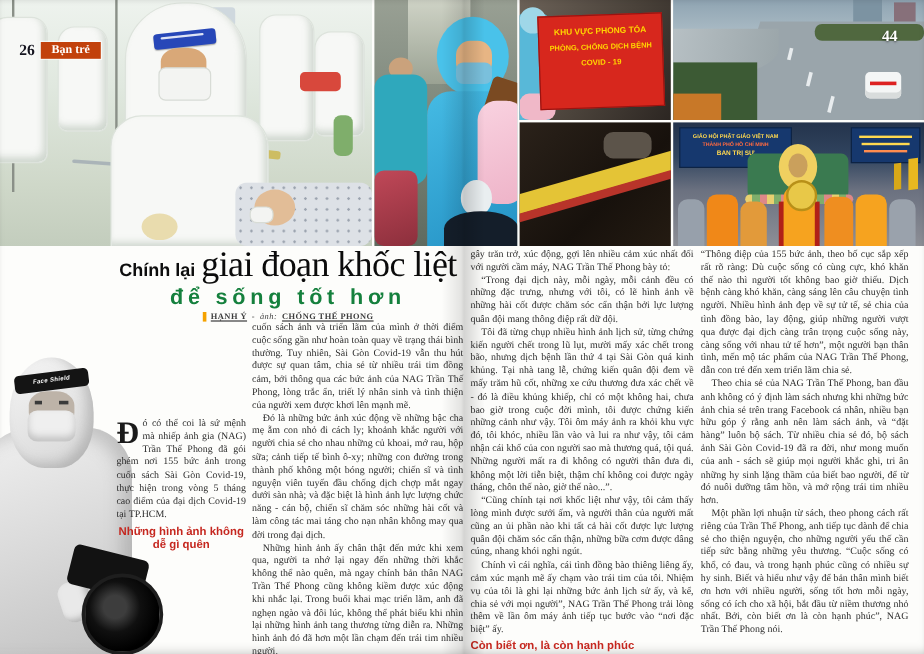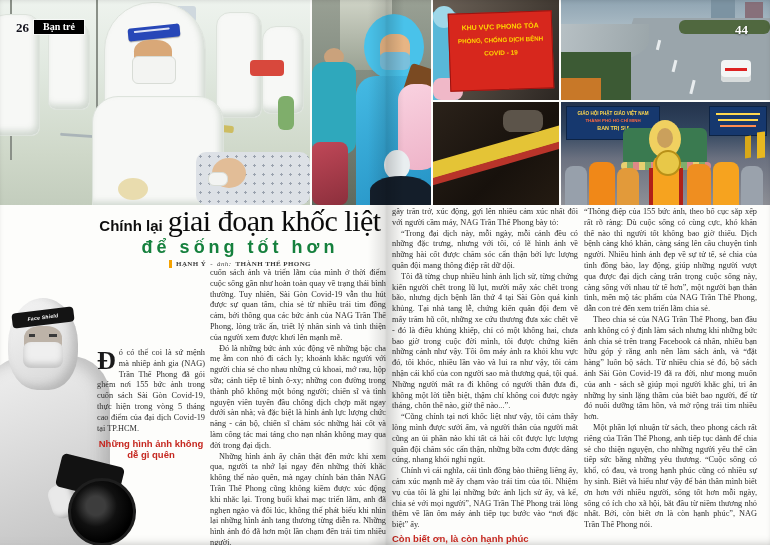--- a/index.html
+++ b/index.html
@@ -30,34 +30,34 @@
           transform:rotate(-2deg);color:#ffd400;text-align:center;font-family:"Liberation Sans",sans-serif;font-weight:bold;}
   .banner-red div{position:static;}
   .ph-highway{left:561px;top:0;width:209px;height:100px;background:linear-gradient(180deg,#a7bcc9 0%,#94a8b2 30%,#8d979c 100%);}
   .road{background:#9aa5ab;}
   .ph-dark{left:433px;top:102px;width:126px;height:103px;background:linear-gradient(135deg,#2b221a 0%,#17110c 60%,#241b12 100%);}
   .ph-cer{left:561px;top:102px;width:209px;height:103px;background:linear-gradient(180deg,#24334c 0%,#31455f 28%,#6b7180 55%,#8d8f96 100%);}
   .sign{background:#16386e;border:1px solid #0d2344;color:#ffd84f;font-family:"Liberation Sans",sans-serif;
         font-weight:bold;text-align:center;}
   .monk{border-radius:8px 8px 0 0;}
   
-  .badge{position:absolute;left:16px;top:20px;display:flex;align-items:flex-start;gap:5px;z-index:5;}
+  .badge{position:absolute;left:16px;top:34px;display:flex;align-items:center;gap:5px;z-index:5;}
   .badge .num{font:bold 13px "Liberation Serif",serif;color:#14141e;text-shadow:0 0 3px rgba(255,255,255,.9);}
-  .badge .sec{background:#000000;color:#fff;font:bold 10px "Liberation Serif",serif;padding:1px 9px 2px;box-shadow:0 0 0 1px rgba(255,255,255,.6);}
+  .badge .sec{background:#c2410c;color:#fff;font:bold 10px "Liberation Serif",serif;padding:1px 9px 2px;box-shadow:0 0 0 1px rgba(255,255,255,.6);}
   .pn27{position:absolute;left:735px;top:22px;z-index:5;color:#fff;font:bold 13px "Liberation Serif",serif;text-shadow:0 1px 2px rgba(0,0,0,.55);}
   
   .hl{position:absolute;left:93px;top:206px;width:294px;z-index:4;text-align:center;}
   .hl-row{display:flex;align-items:baseline;justify-content:center;gap:5px;white-space:nowrap;}
   .kicker{font:bold 15px/15px "Liberation Sans",sans-serif;color:#0d0d0d;}
   .title{font:30px/30px "Liberation Serif",serif;color:#0b0b0b;letter-spacing:-0.5px;}
   .subtitle{font:bold 18px/20px "Liberation Sans",sans-serif;color:#15803d;letter-spacing:4px;margin-top:1px;white-space:nowrap;}
   .byline{margin-top:3px;display:flex;align-items:center;justify-content:center;gap:4px;
           font:7px "Liberation Serif",serif;color:#3c3c3c;letter-spacing:.4px;}
   .byline .bar{display:inline-block;width:3px;height:8px;background:#f5a200;}
-  .byline b{font-weight:bold;}
+  .byline b{font-weight:bold;text-decoration:underline;}
   .byline i{font-style:italic;text-transform:lowercase;}
   
   .lead{position:absolute;left:26px;top:267px;width:180px;z-index:3;text-align:right;
         font:bold 8.3px/11px "Liberation Sans",sans-serif;color:#1d1d1d;}
   .pcol{position:absolute;z-index:3;font-size:8.3px;line-height:10.8px;text-align:justify;color:#2e2e2e;}
   .pcol p{margin:0;}
   .pcol p + p{text-indent:9px;}
   .col1{left:97px;top:348px;width:108px;height:197px;}
   .col1 .tail{text-align:right;text-indent:0;}
   .col2{left:210px;top:268px;width:176px;height:277px;}
@@ -204,21 +204,21 @@
     <div class="hl-row">
       <span class="kicker">Chính lại</span>
       <span class="title">giai đoạn khốc liệt</span>
     </div>
     <div class="subtitle">để sống tốt hơn</div>
     <div class="byline">
       <span class="bar"></span>
       <b>HẠNH Ý</b>
       <span>-</span>
       <i>ảnh:</i>
-      <b>THÀNH THẾ PHONG</b>
+      <b>CHỐNG THẾ PHONG</b>
     </div>
   </div>
 
   <div class="photog">
     <div class="pg-body"></div>
     <div class="pg-hood"></div>
     <div class="pg-band">Face Shield</div>
     <div class="pg-face"></div>
     <div class="pg-eyes"></div>
     <div class="pg-mask"></div>

